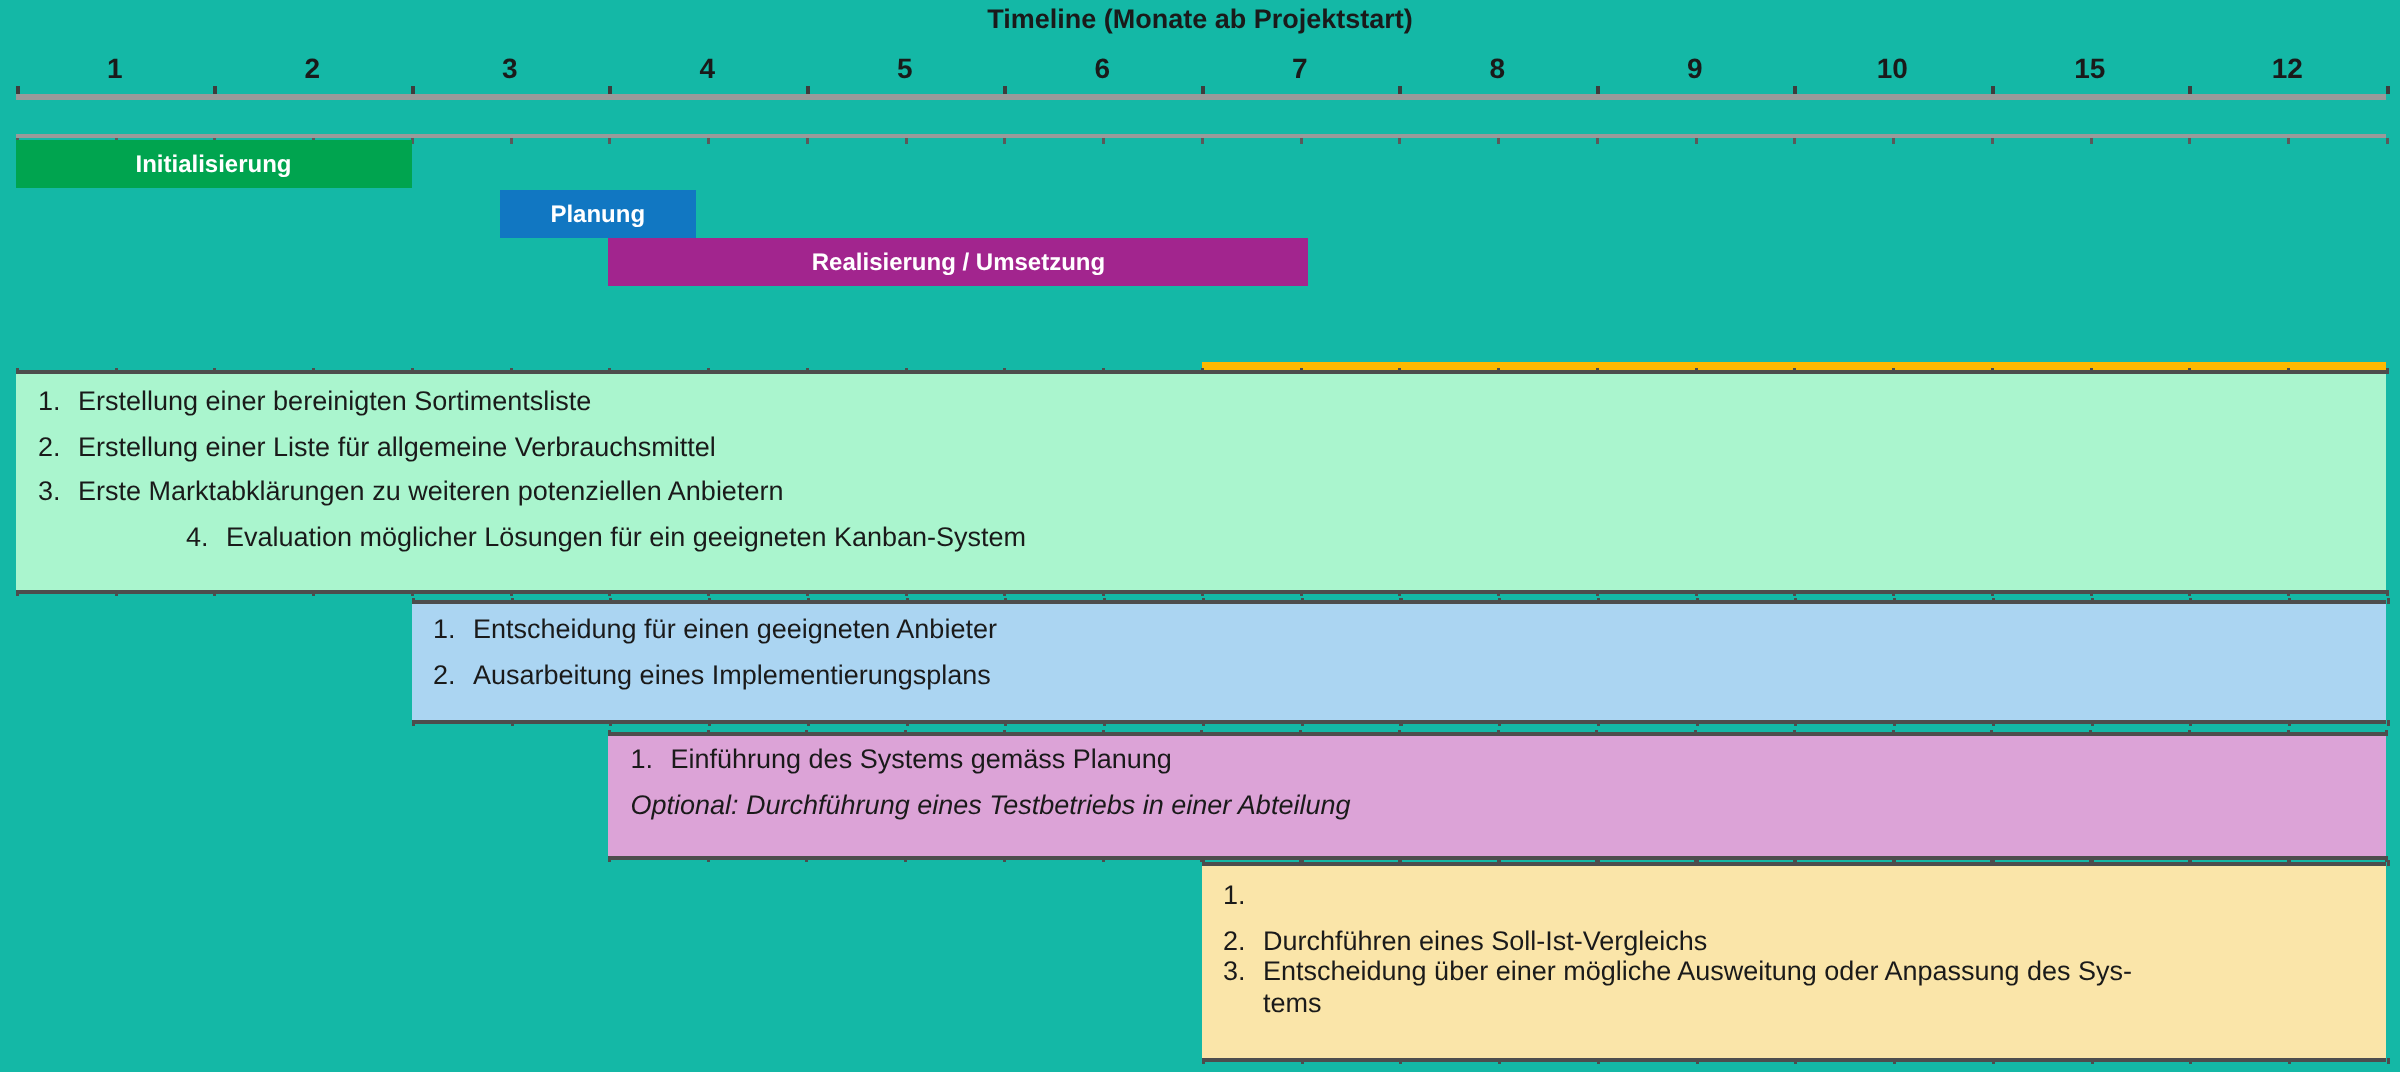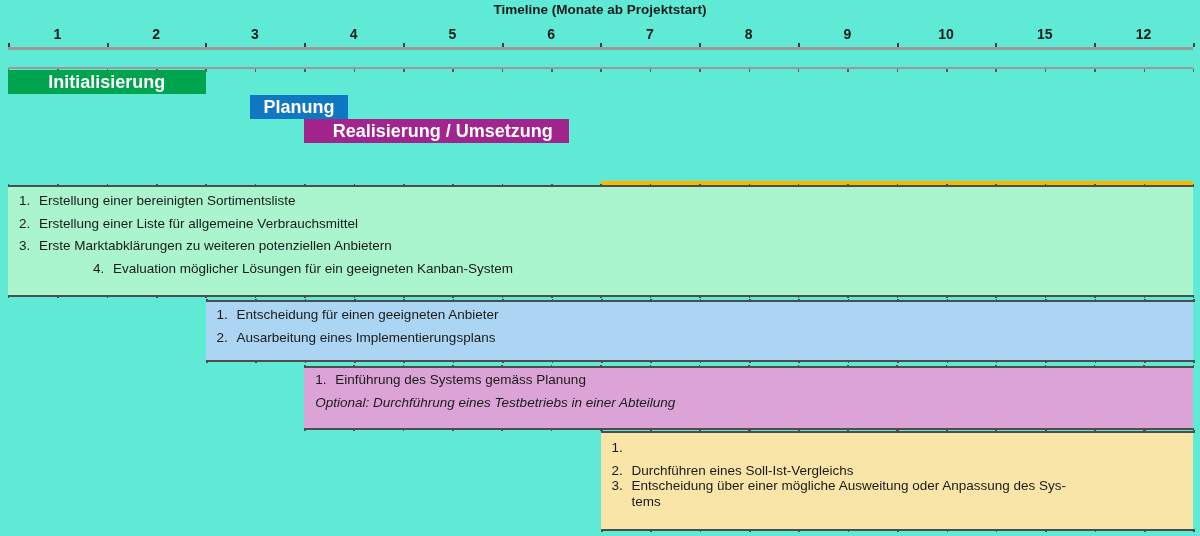--- a/index.html
+++ b/index.html
@@ -1,29 +1,29 @@
 <!DOCTYPE html>
 <html><head>
 <meta charset="utf-8">
 <style>
   html,body{margin:0;padding:0;background:#ffffff;}
   .canvas{
-    position:relative;width:1200px;height:536px;background:#5eead4;overflow:hidden;
+    position:relative;width:1200px;height:536px;background:#14b8a6;overflow:hidden;
     font-family:"Liberation Sans","DejaVu Sans",sans-serif;color:#1a1a1a;
   }
   .chart-title{position:absolute;top:2px;left:0;width:1200px;text-align:center;
     font-weight:bold;font-size:13.5px;}
   .mon{position:absolute;top:26px;height:18px;text-align:center;font-weight:bold;font-size:14px;}
   .ruler{position:absolute;height:2.5px;background:#9a9a9a;}
   .ticks-up{position:absolute;left:0;top:-4.5px;height:4.5px;width:1187px;
     background:repeating-linear-gradient(90deg,#3d3d3d 0 2px,transparent 2px 98.75px);}
   .ticks-down{position:absolute;left:0;top:2.5px;height:3px;width:1187px;
     background:repeating-linear-gradient(90deg,#5a5a5a 0 1.5px,transparent 1.5px 49.375px);}
   .bar{position:absolute;height:24px;text-align:center;color:#ffffff;font-weight:bold;
-    font-size:18px;line-height:24px;white-space:nowrap;overflow:hidden;}
+    font-size:12px;line-height:24px;white-space:nowrap;overflow:hidden;}
   .bar.g{background:#00A44F}.bar.b{background:#1177C2}.bar.p{background:#A2258E}.bar.y{background:#FDB900}
   .block{position:absolute;box-sizing:border-box;border-top:2px solid #4d4d4d;border-bottom:2px solid #4d4d4d;
     padding:5px 10px 0 11px;font-size:13.5px;line-height:15.5px;}
   .block::before,.block::after{content:"";position:absolute;left:0;width:calc(100% + 2px);height:3px;
     background:repeating-linear-gradient(90deg,#4d4d4d 0 1.5px,transparent 1.5px 49.375px);}
   .block::before{top:-3px;}
   .block::after{bottom:-3px;}
   .block.mintblk{background:#AAF5CE;padding-top:6px;}
   .block.blublk{background:#ABD5F2;padding-top:5px;}
   .block.purblk{background:#DCA3D7;padding-top:4px;}
@@ -62,21 +62,21 @@
   <div class="ruler" style="left:8px;top:66.5px;width:1185px;">
     <div class="ticks-down"></div>
   </div>
 
   <div class="bar g" style="left:8px;top:70px;width:197.5px;">
     <span>Initialisierung</span>
   </div>
   <div class="bar b" style="left:205.5px;top:94.5px;width:98.75px;margin-left:44px;">
     <span>Planung</span>
   </div>
-  <div class="bar p" style="left:304.25px;top:119px;width:253px;padding-left:12px;">
+  <div class="bar p" style="left:304.25px;top:119px;width:350px;">
     <span>Realisierung / Umsetzung</span>
   </div>
   <div class="bar y" style="left:600.5px;top:143.5px;width:592.5px;margin-top:37px;">
     <span>Abschluss</span>
   </div>
 
   <div class="block mintblk" style="left:8px;top:185px;width:1185px;height:112px;">
     <div class="item">
       <span class="num">1.</span>
       <span class="txt">Erstellung einer bereinigten Sortimentsliste</span>

